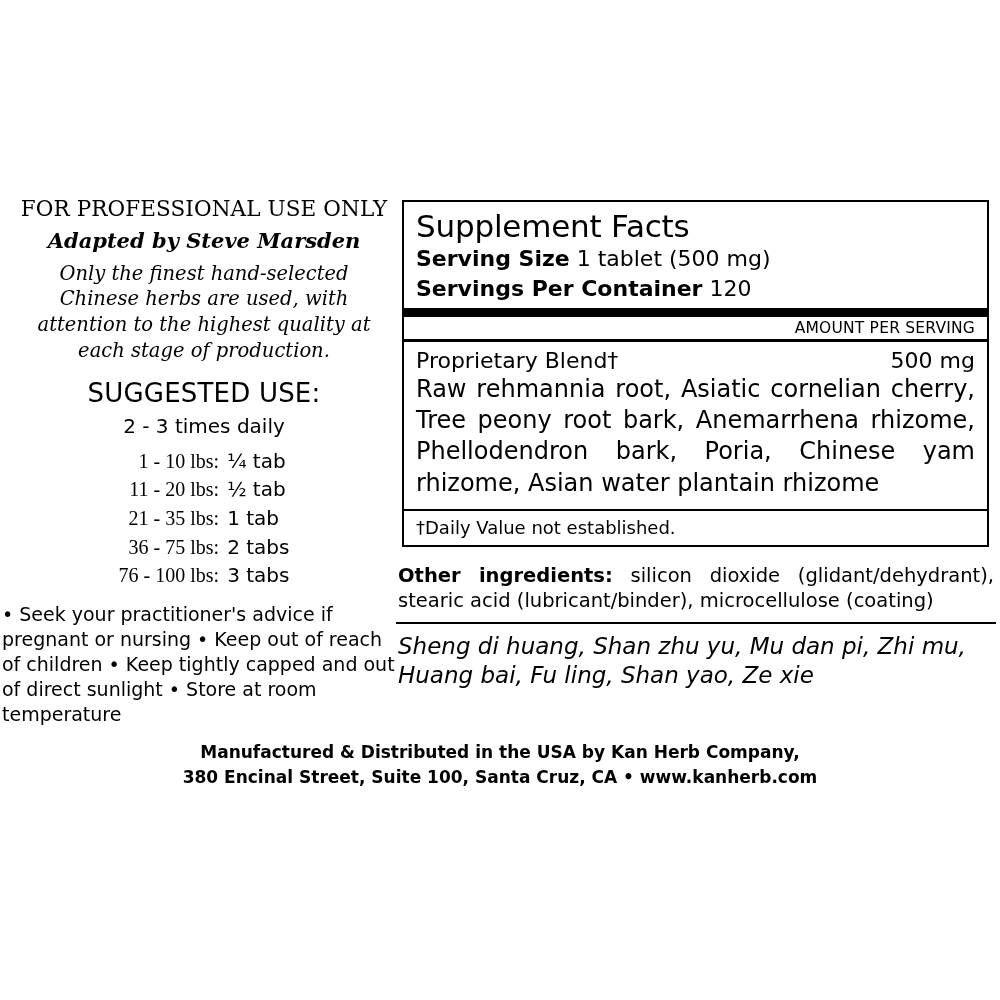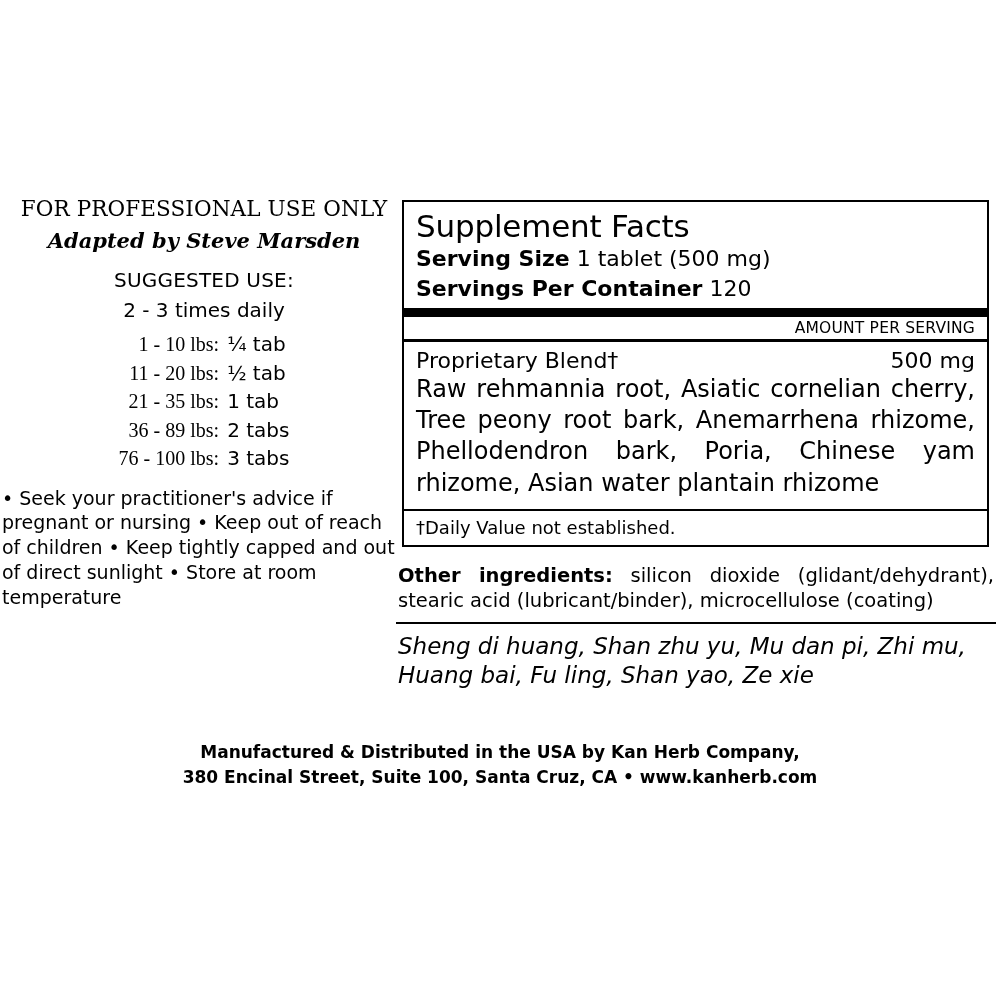--- a/index.html
+++ b/index.html
@@ -48,21 +48,21 @@
   .finest {
     font-family: "DejaVu Serif", serif;
     font-style: italic;
     font-size: 19.5px;
     line-height: 1.33;
     margin-top: 7px;
     padding: 0 14px;
   }
   .suggested-title {
     font-family: "DejaVu Sans", sans-serif;
-    font-size: 20px;
+    font-size: 26px;
     margin-top: 14px;
     letter-spacing: 0.2px;
   }
   .times-daily {
     font-family: "DejaVu Sans", sans-serif;
     font-size: 20px;
     margin-top: 6px;
   }
   .dose-table {
     margin: 9px auto 0 auto;
@@ -192,38 +192,39 @@
   }
 </style>
 </head>
 <body>
 
 <div class="page">
 
   <div class="left-col">
     <div class="prof-use">FOR PROFESSIONAL USE ONLY</div>
     <div class="adapted-by">Adapted by Steve Marsden</div>
+    <div class="finest">Only the finest hand-selected Chinese herbs are used, with attention to the highest quality at each stage of production.</div>
     <div class="suggested-title">SUGGESTED USE:</div>
     <div class="times-daily">2 - 3 times daily</div>
     <table class="dose-table">
       <tbody>
         <tr>
           <td class="w">1 - 10 lbs:</td>
           <td class="d">¼ tab</td>
         </tr>
         <tr>
           <td class="w">11 - 20 lbs:</td>
           <td class="d">½ tab</td>
         </tr>
         <tr>
           <td class="w">21 - 35 lbs:</td>
           <td class="d">1 tab</td>
         </tr>
         <tr>
-          <td class="w">36 - 89 lbs:</td>
+          <td class="w">36 - 75 lbs:</td>
           <td class="d">2 tabs</td>
         </tr>
         <tr>
           <td class="w">76 - 100 lbs:</td>
           <td class="d">3 tabs</td>
         </tr>
       </tbody>
     </table>
     <div class="cautions">• Seek your practitioner's advice if pregnant or nursing • Keep out of reach of children • Keep tightly capped and out of direct sunlight • Store at room temperature</div>
   </div>

